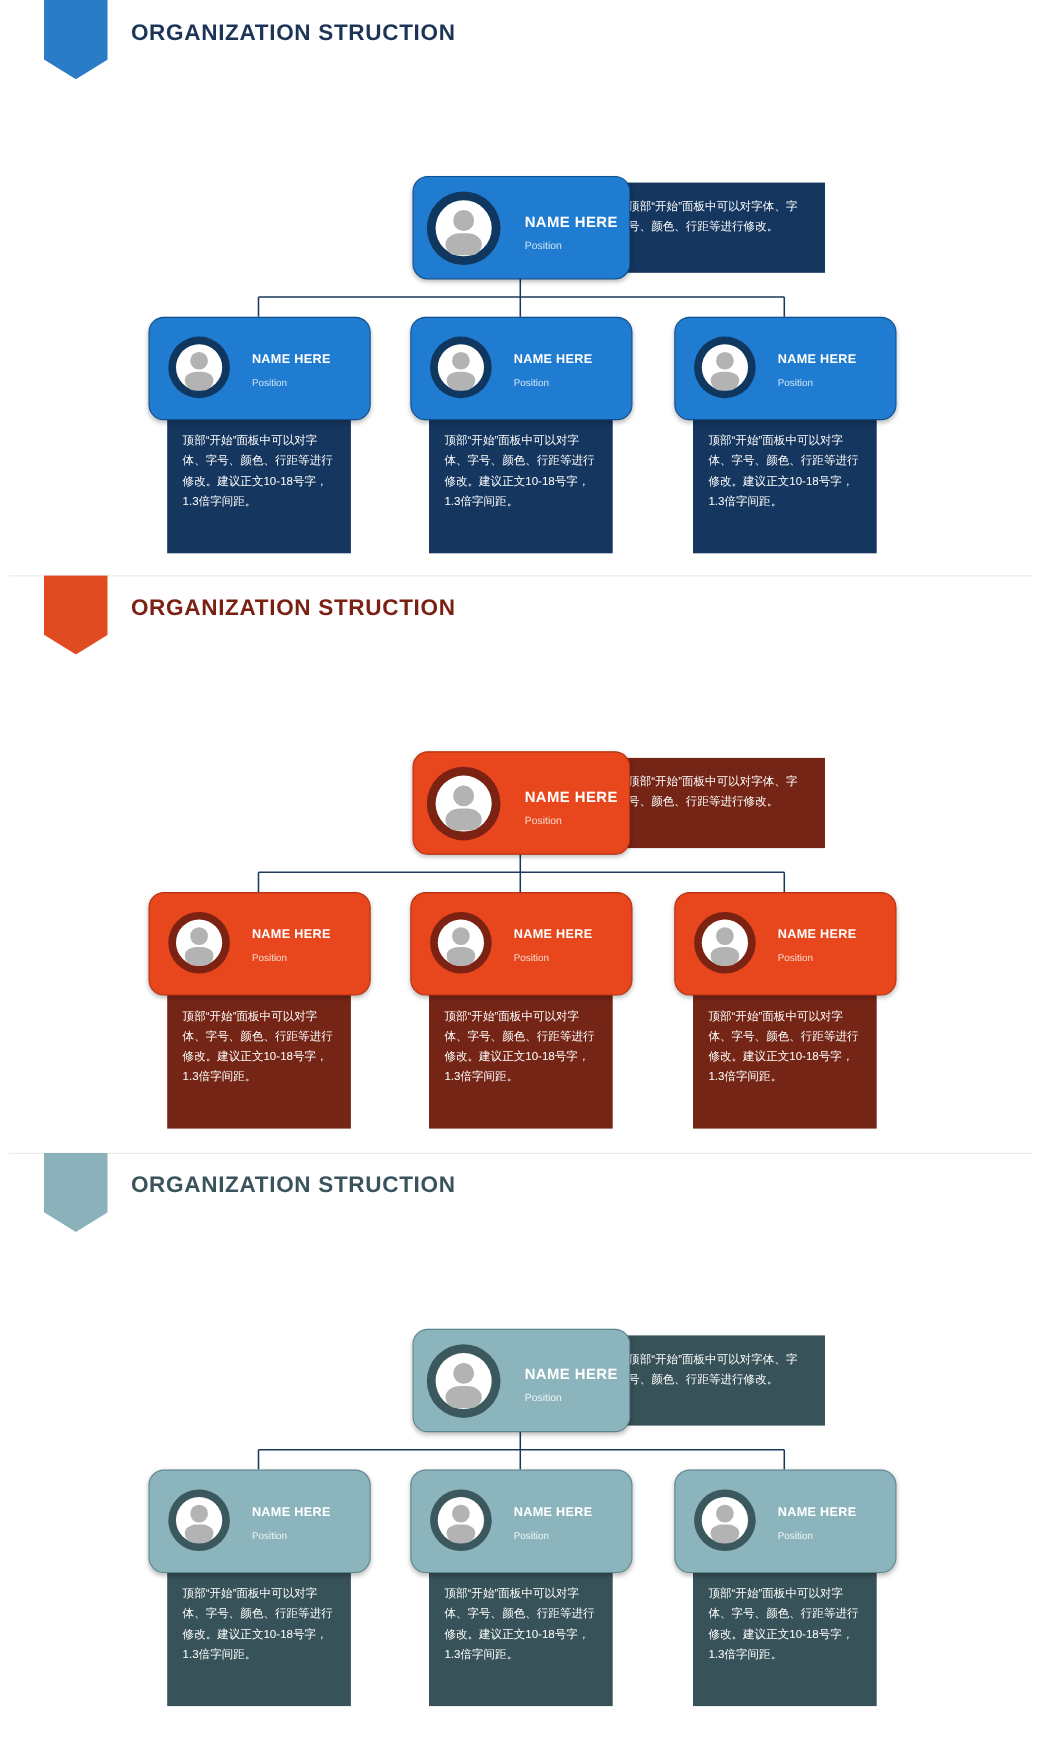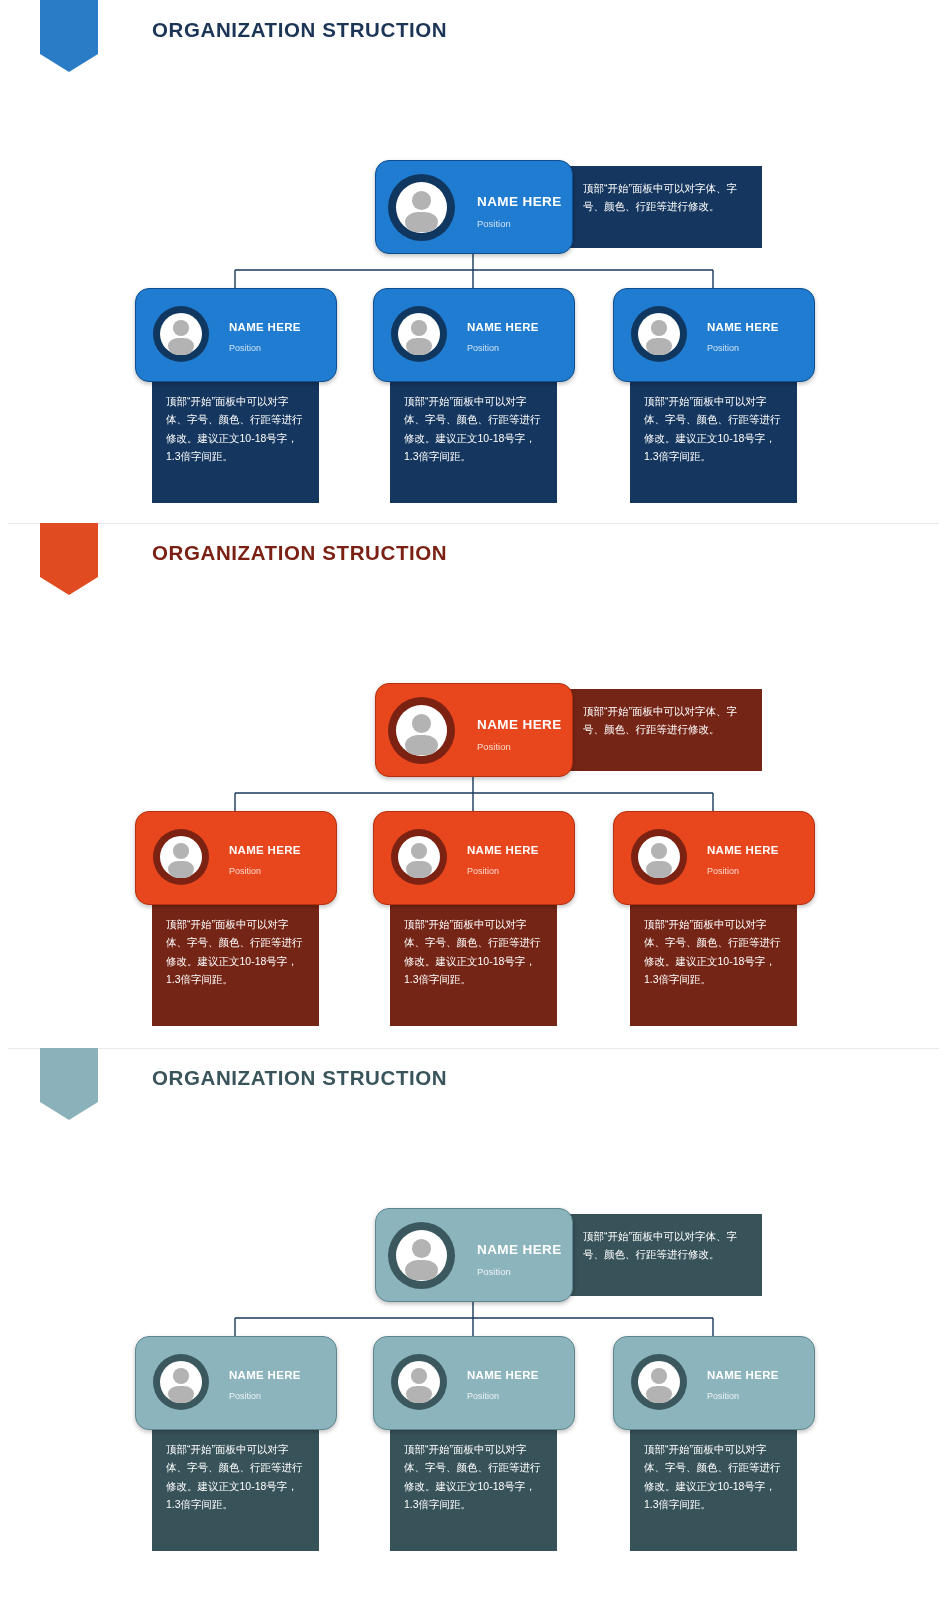--- a/index.html
+++ b/index.html
@@ -45,21 +45,20 @@
     clip-path: polygon(0 0, 100% 0, 100% 75%, 50% 100%, 0 75%);
   }
   .sec-title {
     position: absolute;
     left: 119px;
     top: 18px;
     font-size: 20.5px;
     font-weight: bold;
     letter-spacing: 0.6px;
     white-space: nowrap;
-    margin-left: 33px;
   }
 
   
   .chart {
     position: relative;
   }
 
   
   .connectors {
     position: absolute;
@@ -71,21 +70,21 @@
   
   .root-group {
     position: absolute;
     left: 375px;
     top: 0;
     width: 375px;
     height: 98px;
   }
   .root-note {
     position: absolute;
-    left: 192px;
+    left: 180px;
     top: 6px;
     width: 195px;
     height: 82px;
     box-sizing: border-box;
     padding: 13px 14px 0 16px;
     font-size: 10.5px;
     line-height: 1.72;
     color: #ffffff;
   }
   .root-card {

